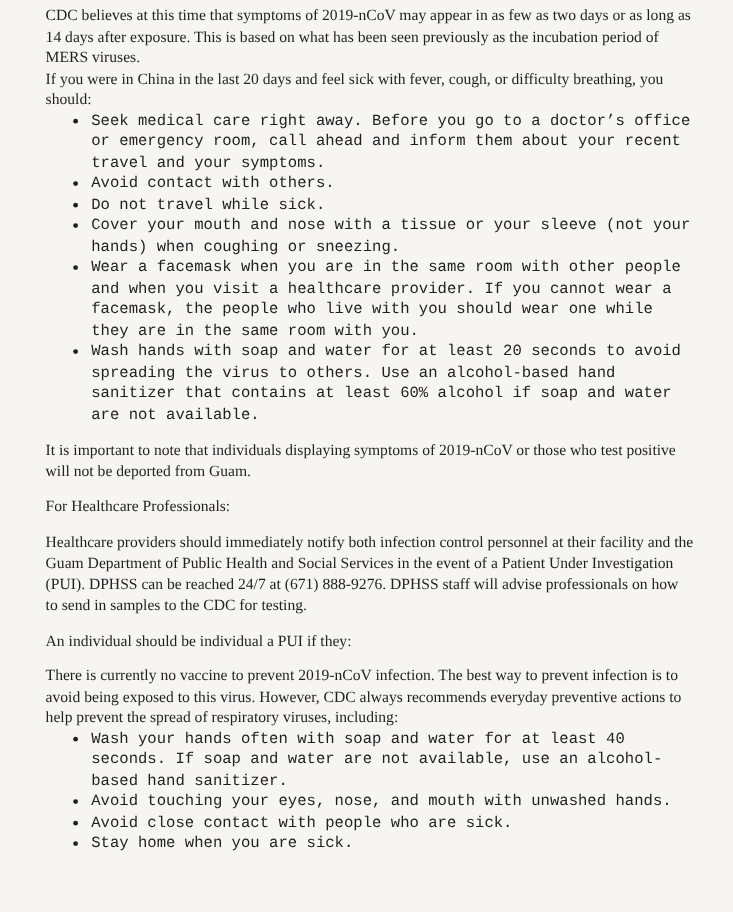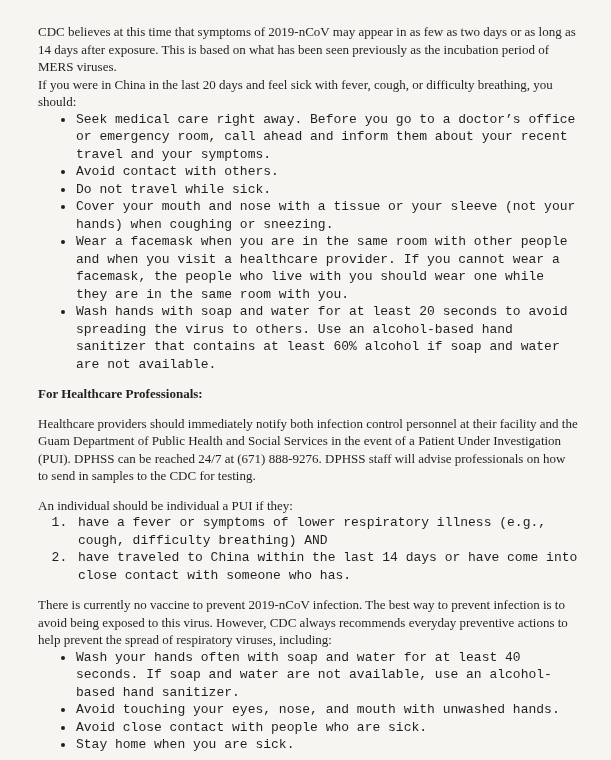--- a/index.html
+++ b/index.html
@@ -9,35 +9,35 @@
   body {
     width: 611px;
     height: 760px;
     background: #f6f5f2;
     overflow: hidden;
   }
   .page {
     box-sizing: border-box;
     width: 611px;
     height: 629px;
-    padding: 23px 33px 0 38px;
+    padding: 4px 33px 0 38px;
     font-family: "Liberation Serif", "DejaVu Serif", serif;
     font-size: 13px;
     line-height: 17.5px;
     color: #1f1f22;
     text-rendering: optimizeLegibility;
   }
   .page p {
     margin: 0;
   }
   .gap {
     margin-top: 12px !important;
   }
   .heading {
-    font-weight: bold;
+    font-weight: normal;
   }
   ul.doc-list, ol.doc-list {
     margin: 0;
     padding: 0 0 0 37px;
     font-family: Liberation Mono, monospace;
   }
   ul.doc-list li {
     list-style: disc;
     padding-left: 1px;
   }
@@ -60,31 +60,28 @@
 
   <ul class="doc-list">
     <li>Seek medical care right away. Before you go to a doctor’s office or emergency room, call ahead and inform them about your recent travel and your symptoms.</li>
     <li>Avoid contact with others.</li>
     <li>Do not travel while sick.</li>
     <li>Cover your mouth and nose with a tissue or your sleeve (not your hands) when coughing or sneezing.</li>
     <li>Wear a facemask when you are in the same room with other people and when you visit a healthcare provider. If you cannot wear a facemask, the people who live with you should wear one while they are in the same room with you.</li>
     <li>Wash hands with soap and water for at least 20 seconds to avoid spreading the virus to others. Use an alcohol-based hand sanitizer that contains at least 60% alcohol if soap and water are not available.</li>
   </ul>
 
+  <p class="gap">It is important to note that individuals displaying symptoms of 2019-nCoV or those who test positive will not be deported from Guam.</p>
 
   <p class="gap heading">For Healthcare Professionals:</p>
 
   <p class="gap">Healthcare providers should immediately notify both infection control personnel at their facility and the Guam Department of Public Health and Social Services in the event of a Patient Under Investigation (PUI). DPHSS can be reached 24/7 at (671) 888-9276. DPHSS staff will advise professionals on how to send in samples to the CDC for testing.</p>
 
   <p class="gap">An individual should be individual a PUI if they:</p>
 
-  <ol class="doc-list">
-    <li>have a fever or symptoms of lower respiratory illness (e.g., cough, difficulty breathing) AND</li>
-    <li>have traveled to China within the last 14 days or have come into close contact with someone who has.</li>
-  </ol>
 
 
 
   <p class="gap">There is currently no vaccine to prevent 2019-nCoV infection. The best way to prevent infection is to avoid being exposed to this virus. However, CDC always recommends everyday preventive actions to help prevent the spread of respiratory viruses, including:</p>
 
   <ul class="doc-list">
     <li>Wash your hands often with soap and water for at least 40 seconds. If soap and water are not available, use an alcohol-based hand sanitizer.</li>
     <li>Avoid touching your eyes, nose, and mouth with unwashed hands.</li>
     <li>Avoid close contact with people who are sick.</li>
     <li>Stay home when you are sick.</li>

